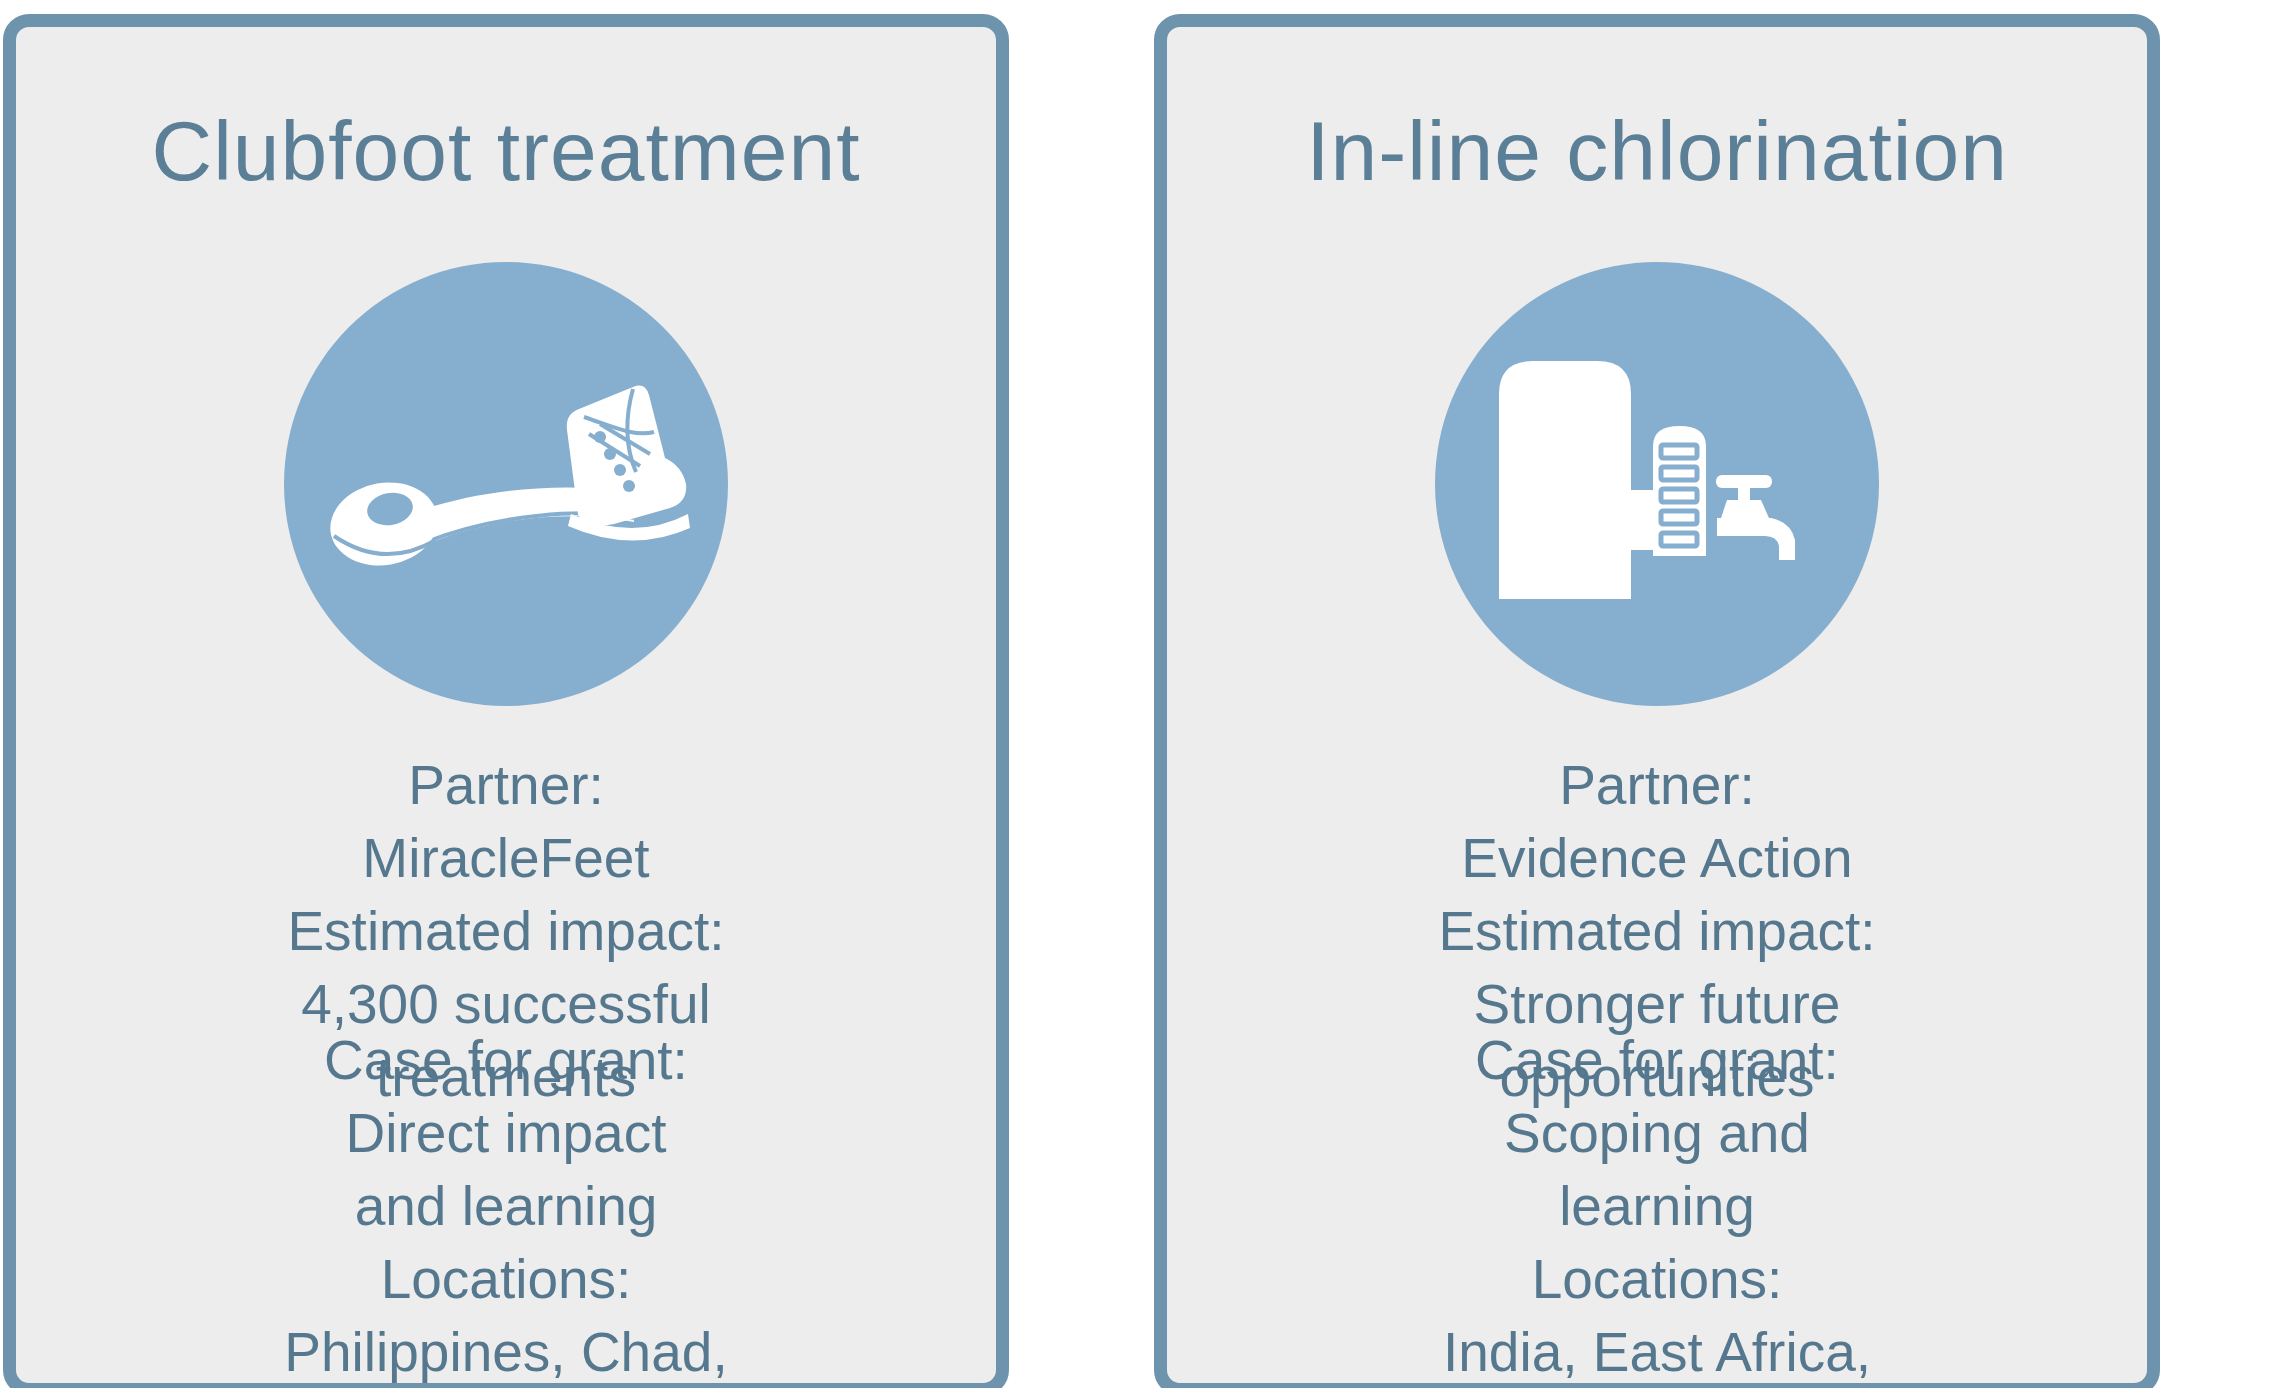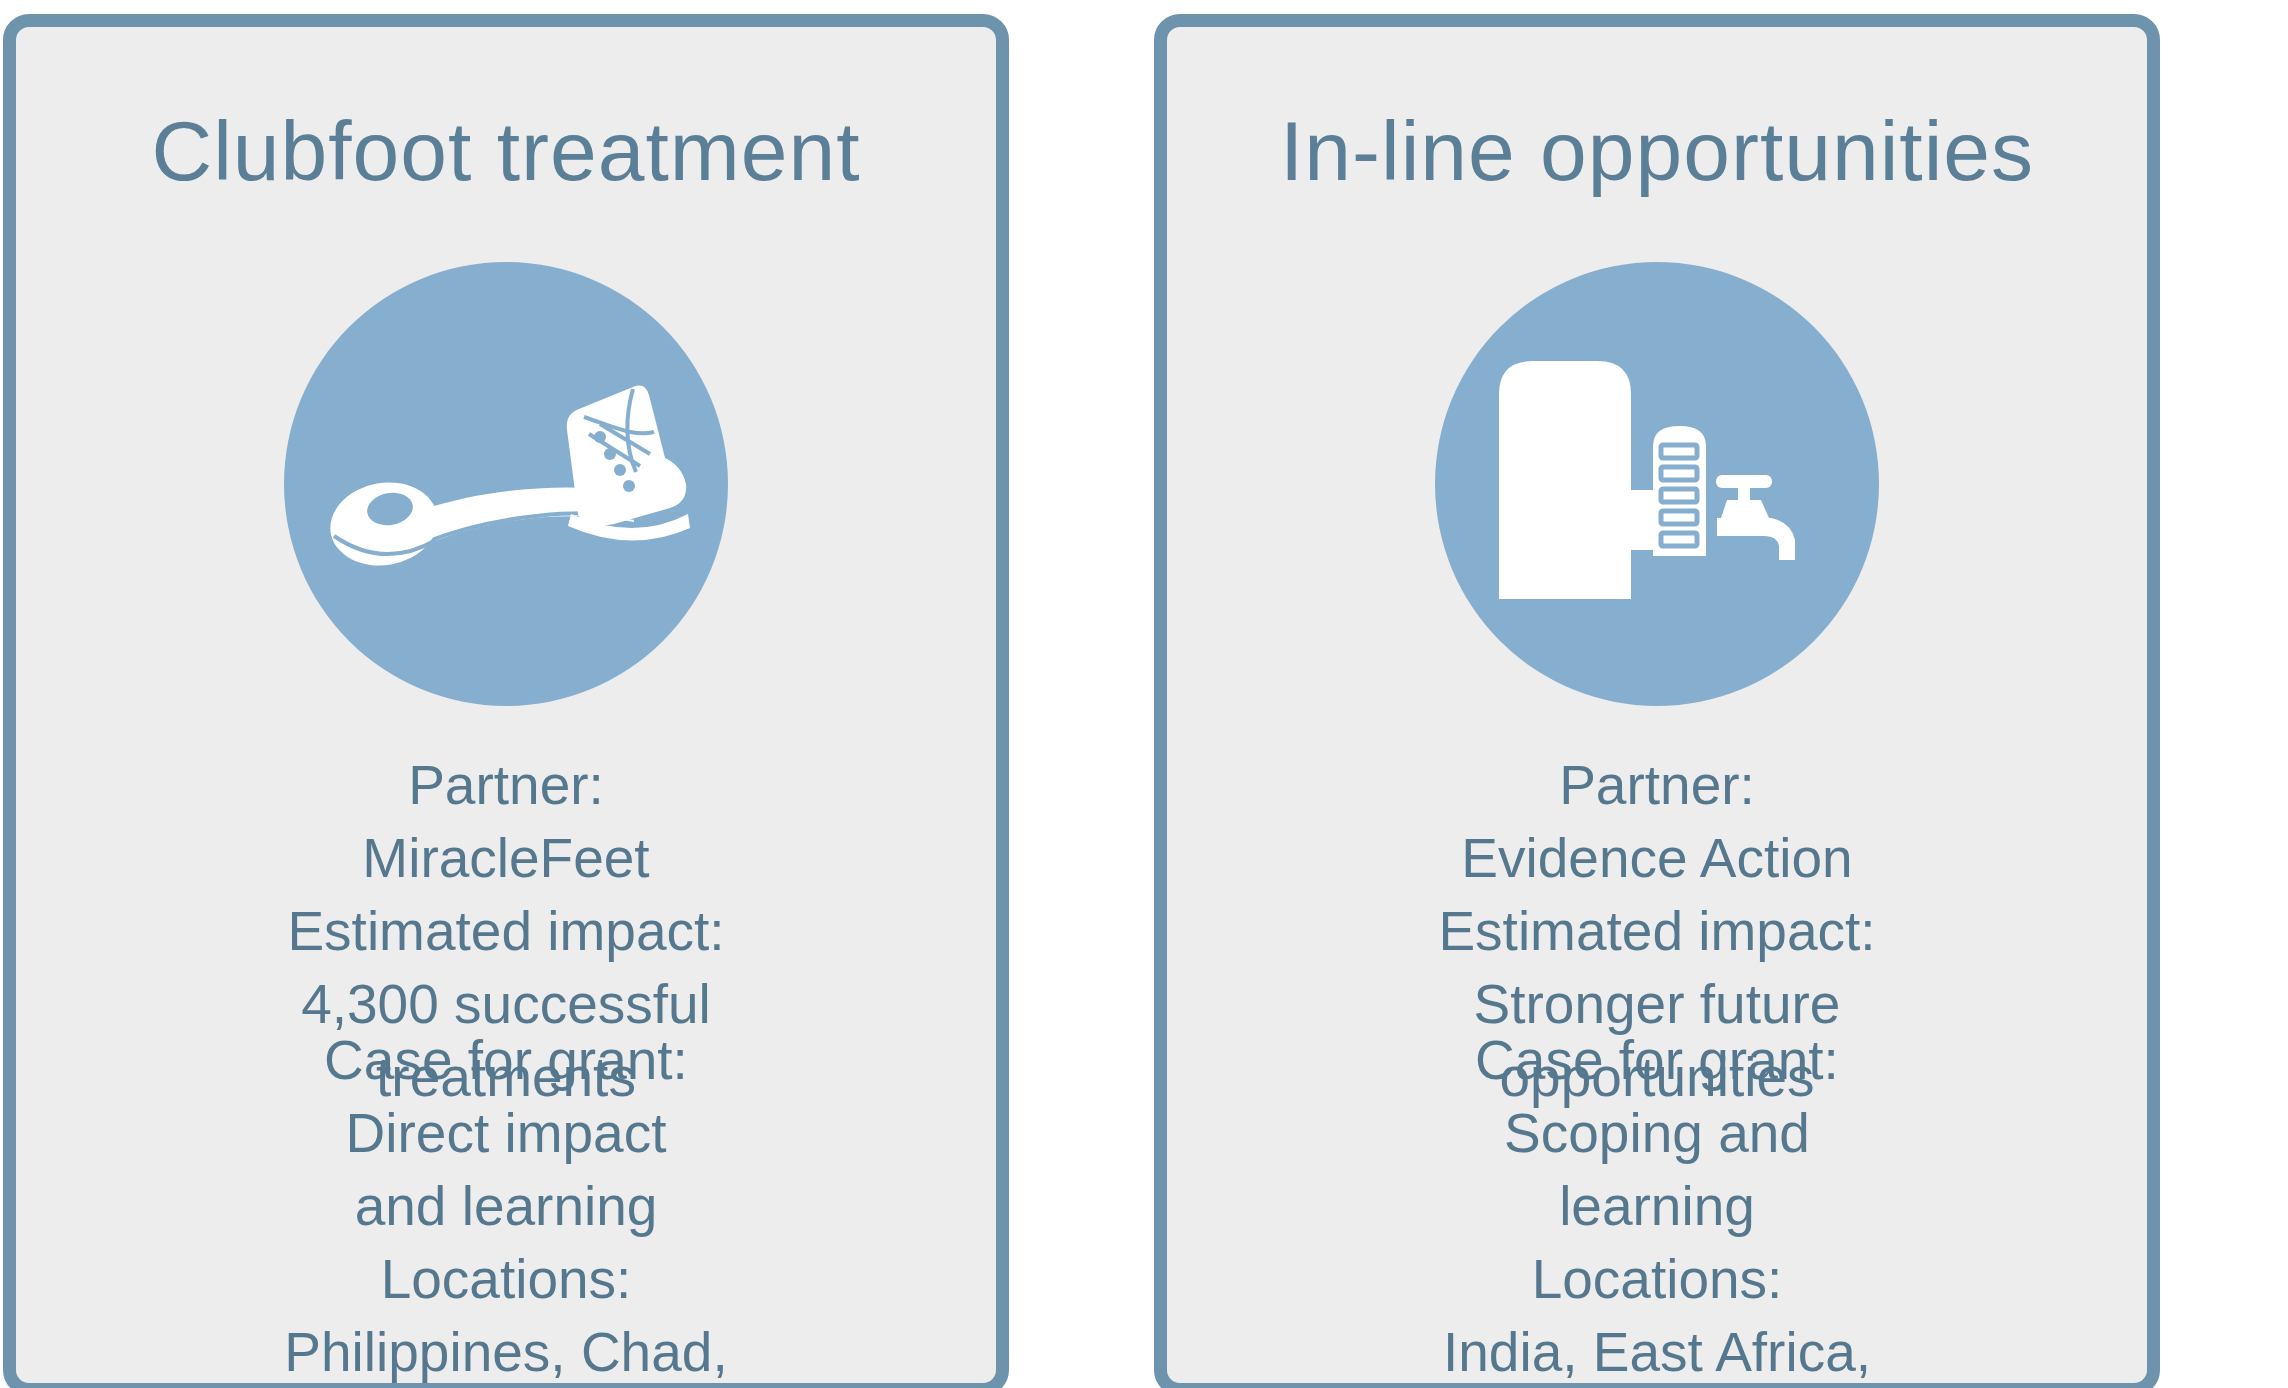--- a/index.html
+++ b/index.html
@@ -116,21 +116,21 @@
       <div class="cell">Case for grant:
 Direct impact
 and learning</div>
       <div class="cell">Locations:
 Philippines, Chad,
 Côte d'Ivoire</div>
     </div>
   </section>
 
   <section class="card right">
-    <h1 class="card-title">In-line opportunities</h1>
+    <h1 class="card-title">In-line chlorination</h1>
 
     <div class="icon-circle">
       <svg viewBox="0 0 444 444" aria-hidden="true">
 
         <path fill="var(--icon-glyph)" d="M64 337 L64 132 Q64 99 98 99 L162 99 Q196 99 196 132 L196 337 Z"></path>
 
         <rect fill="var(--icon-glyph)" x="190" y="228" width="46" height="60"></rect>
 
         <path fill="var(--icon-glyph)" d="M218 294 L218 184 Q218 164 244.5 164 Q271 164 271 184 L271 294 Z"></path>
 

